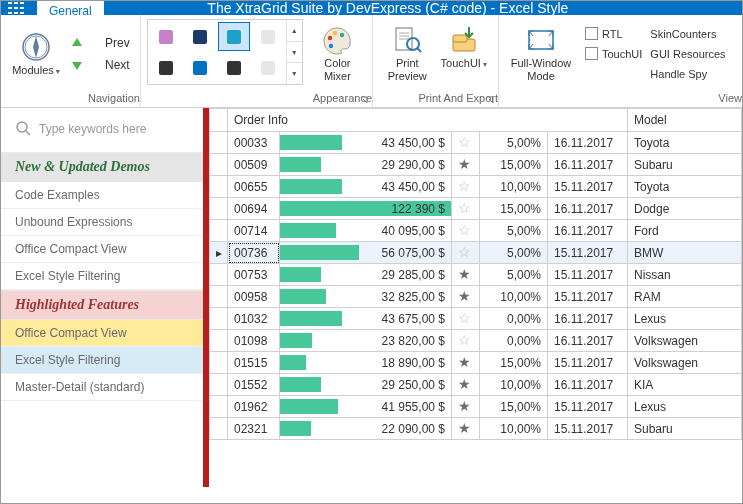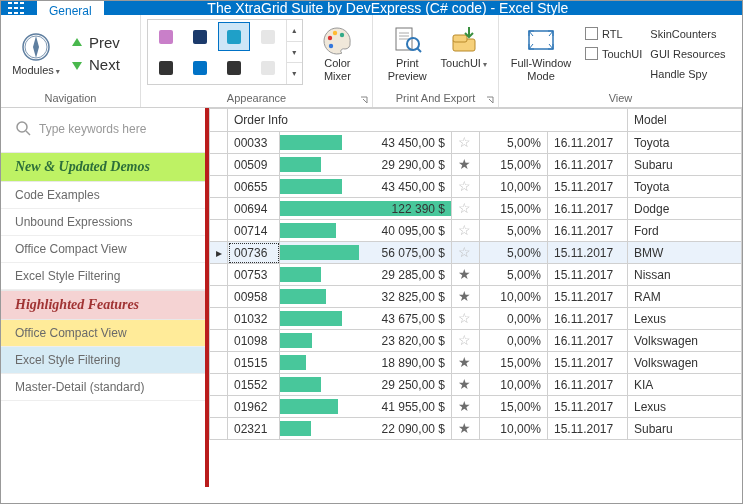--- a/index.html
+++ b/index.html
@@ -6,50 +6,50 @@
 body { width: 743px; height: 504px; overflow: hidden; background: #fff; border: 1px solid #999; font-size: 12px; color: #333; }
 .titlebar { height: 14px; background: #0072c6; color: #fff; display: flex; align-items: center; }
 .titlebar .hamburger { width: 30px; height: 30px; display: flex; align-items: center; justify-content: center; cursor: pointer; }
 .titlebar .hamburger svg { fill: #fff; }
 .titlebar .top-tab { margin-left: 6px; background: #fff; color: #0072c6; height: 25px; display: flex; align-items: center; padding: 0 12px; margin-top: 5px; font-size: 12px; cursor: pointer; }
 .titlebar .title { flex: 1; text-align: center; font-size: 14px; padding-right: 70px; }
 
 .ribbon { height: 93px; display: flex; border-bottom: 1px solid #d0d0d0; }
 .rgroup { display: flex; flex-direction: column; border-right: 1px solid #e0e0e0; }
 .rgroup .body { flex: 1; display: flex; align-items: stretch; padding: 4px 6px 2px 6px; }
-.rgroup .label { text-align: center; font-size: 11px; color: #666; padding: 2px 0 3px 0; position: relative; }
+.rgroup .label { text-align: right; font-size: 11px; color: #666; padding: 2px 0 3px 0; position: relative; }
 .rgroup .corner { position: absolute; right: 4px; bottom: 3px; width: 8px; height: 8px; }
 .rgroup .corner svg { display: block; }
 
 .bigbtn { display: flex; flex-direction: column; align-items: center; justify-content: center; width: 58px; height: 100%; cursor: pointer; padding: 2px; border-radius: 2px; }
 .bigbtn .ico { width: 32px; height: 32px; display: flex; align-items: center; justify-content: center; }
 .bigbtn .t1,.bigbtn .t2 { font-size: 11px; line-height: 13px; }
 .bigbtn .drop { font-size: 8px; color: #666; margin-left: 2px;}
 .smbtn { display: flex; align-items: center; height: 22px; padding: 0 4px; cursor: pointer; border-radius: 2px; }
 .smbtn .ico { width: 16px; height: 16px; display: flex; align-items:center; justify-content:center;}
-.smbtn span { margin-left: 4px; font-size: 15px;}
+.smbtn span { margin-left: 20px; font-size: 12px;}
 .vstack { display: flex; flex-direction: column; justify-content: center; }
 
 .gallery { border: 1px solid #d0d0d0; width: 158px; height: 66px; display: flex; margin-right: 6px; background:#fff; }
 .gallery .items { display: grid; grid-template-columns: repeat(4, 1fr); grid-template-rows: 1fr 1fr; flex: 1; padding: 2px; gap: 2px;}
 .gthumb { border: 1px solid transparent; display:flex; align-items:center; justify-content:center; cursor:pointer; }
 .gthumb.sel { border:1px solid #0072c6; background:#cde6f7;}
 .gsq { width:14px; height:14px; border-radius:2px; }
 .gallery .scroll { width: 16px; display:flex; flex-direction:column; border-left:1px solid #e0e0e0;}
 .gallery .scroll div { flex:1; display:flex; align-items:center; justify-content:center; cursor:pointer; font-size:8px; color:#555; border-bottom:1px solid #e0e0e0;}
 .gallery .scroll div:last-child{border-bottom:none;}
 
 .cb { width:13px; height:13px; border:1px solid #888; display:inline-block; margin-right:4px; vertical-align:middle; background:#fff;}
 .viewrow { display:flex; align-items:center; height:20px; font-size:11px; padding-right:4px; white-space:nowrap;}
 
 .main { display: flex; height: calc(100% - 123px); }
-.sidebar { width: 208px; border-right: 4px solid #b91c1c; padding: 8px 0 0 0; overflow:hidden;}
+.sidebar { width: 208px; border-right: 6px solid #b91c1c; padding: 8px 0 0 0; overflow:hidden;}
 .searchrow { display:flex; align-items:center; padding: 4px 14px 14px 14px; color:#999; cursor:text;}
 .searchrow .ico { width:18px; height:18px; margin-right:6px;}
-.sb-head-green { background:#bef264; color:#2d6f3a; font-style:italic; font-family:Georgia,serif; font-size:14px; padding:6px 14px; border-top:1px solid #e8e8e8; border-bottom:1px solid #e8e8e8; font-weight:bold;}
+.sb-head-green { background:#e5e5e5; color:#2d6f3a; font-style:italic; font-family:Georgia,serif; font-size:14px; padding:6px 14px; border-top:1px solid #e8e8e8; border-bottom:1px solid #e8e8e8; font-weight:bold;}
 .sb-head-pink { background:#f5d3d3; color:#a03333; font-style:italic; font-family:Georgia,serif; font-size:14px; padding:6px 14px; border-top:1px solid #e8e8e8; border-bottom:1px solid #e8e8e8; font-weight:bold;}
 .sb-item { padding:6px 14px; border-bottom:1px solid #eee; color:#6a6a6a; cursor:pointer; font-size:12px;}
 .sb-item.hl-y { background:#ffeb99; }
 .sb-item.hl-b { background:#d6ebf5; }
 
 .gridwrap { flex:1; overflow:hidden;}
 table.grid { border-collapse: collapse; width: 100%; table-layout: fixed; }
 .grid th, .grid td { border: 1px solid #d0d0d0; font-size:12px; color:#333; }
 .grid thead th { background:#fff; font-weight:normal; text-align:left; padding:4px 6px; }
 .grid .band th { height:22px; }

